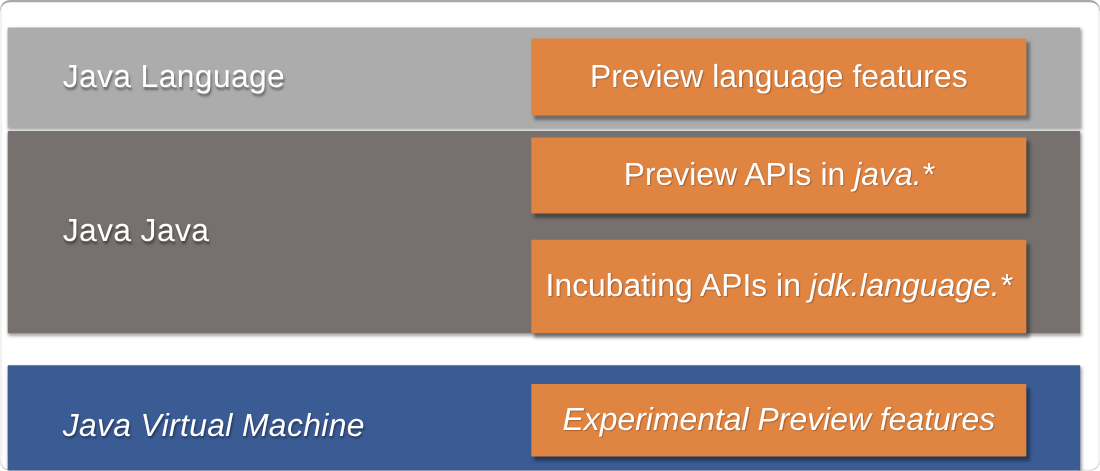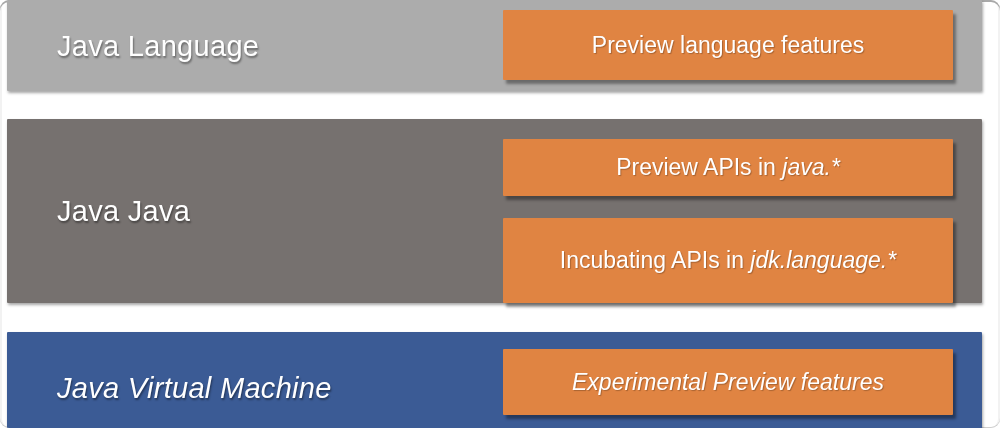--- a/index.html
+++ b/index.html
@@ -13,21 +13,21 @@
     overflow: hidden;
     font-family: "Liberation Sans", sans-serif;
   }
   .band {
     position: absolute;
     left: 7px;
     width: 975px;
     border-radius: 1px;
     box-shadow: 1px 2px 3px rgba(0,0,0,0.35);
   }
-  .band-language { top: 0;   height: 91px;  background: var(--band-language-bg, #ACACAC); text-align: right; }
+  .band-language { top: 25px;   height: 91px;  background: var(--band-language-bg, #ACACAC); text-align: right; }
   .band-apis     { top: 119px; height: 184px; background: var(--band-apis-bg, #76716F); }
   .band-jvm      { top: 332px; height: 112px;  background: var(--band-jvm-bg, #3B5B95); font-style: italic; }
   .band-label {
     position: absolute;
     left: 50px;
     top: 50%;
     transform: translateY(-50%);
     margin: 0;
     color: var(--label-text, #FFFFFF);
     font-size: 29px;
@@ -38,30 +38,29 @@
   }
   .btn {
     position: absolute;
     left: 476px;
     width: 450px;
     background: var(--button-bg, #E08442);
     color: var(--button-text, #FFFFFF);
     display: flex;
     align-items: center;
     justify-content: center;
-    font-size: 23px;
+    font-size: 29px;
     border-radius: 1px;
     box-shadow: 3px 4px 3px rgba(0,0,0,0.38);
     text-shadow: 1px 1px 1px rgba(0,0,0,0.25);
     white-space: pre;
-    margin-left: 20px;
   }
   .btn em { font-style: italic; }
   .btn-lang  { top: 10px; height: 70px; }
-  .btn-api-1 { top: 20px; height: 57px; }
+  .btn-api-1 { top: 6px; height: 69px; }
   .btn-api-2 { top: 99px; height: 85px; }
   .btn-jvm   { top: 17px; height: 66px; }
 </style>
 </head>
 <body style="--band-language-bg: #ACACAC; --band-apis-bg: #76716F; --band-jvm-bg: #3B5B95; --button-bg: #E08442; --button-text: #FFFFFF; --label-text: #FFFFFF;">
 
 <div class="frame">
 
   <section class="band band-language">
     <h2 class="band-label">Java Language</h2>

